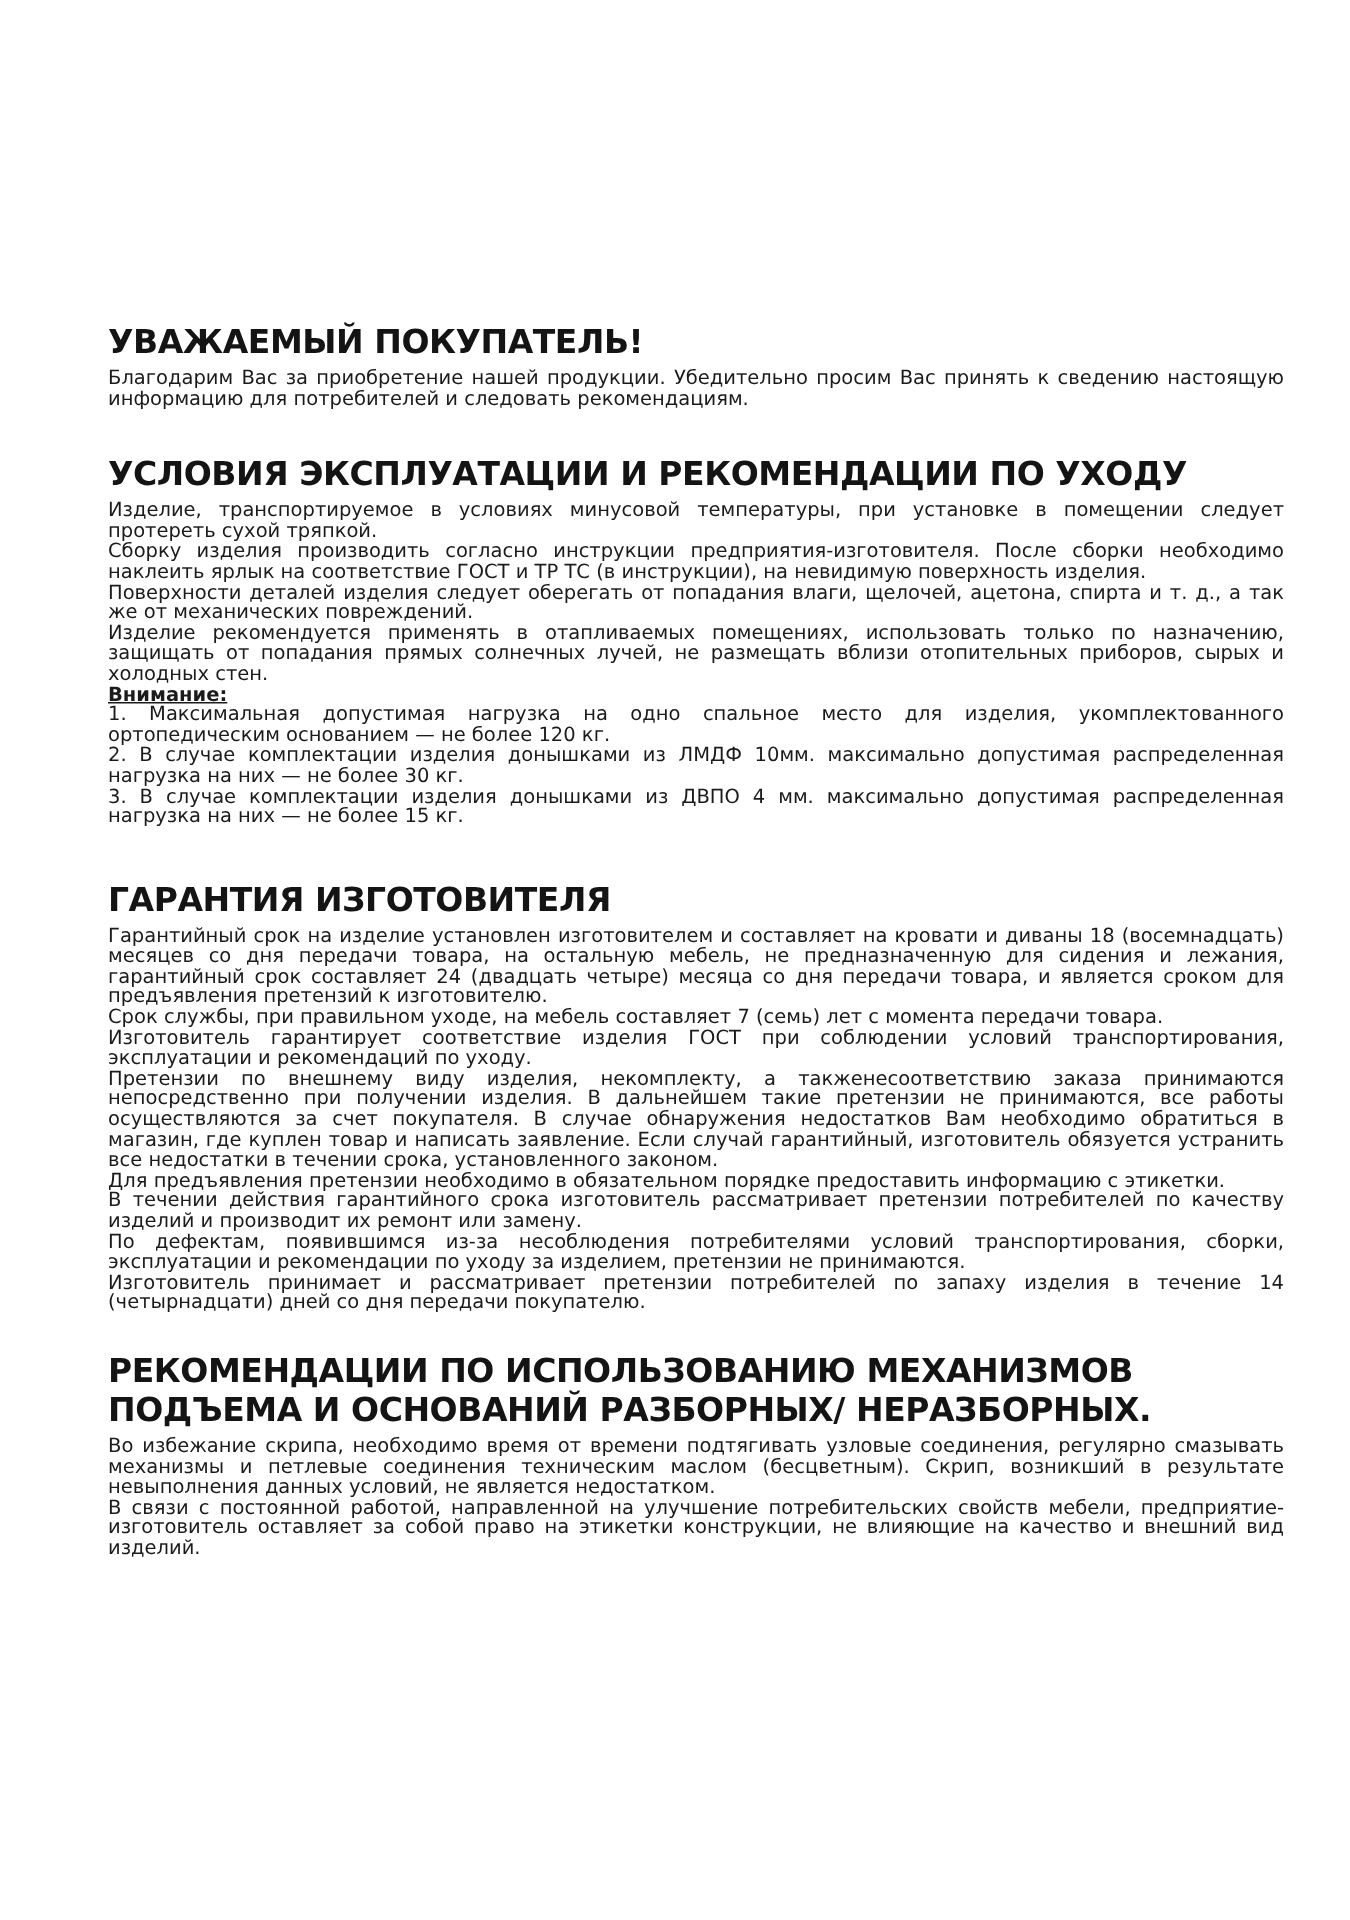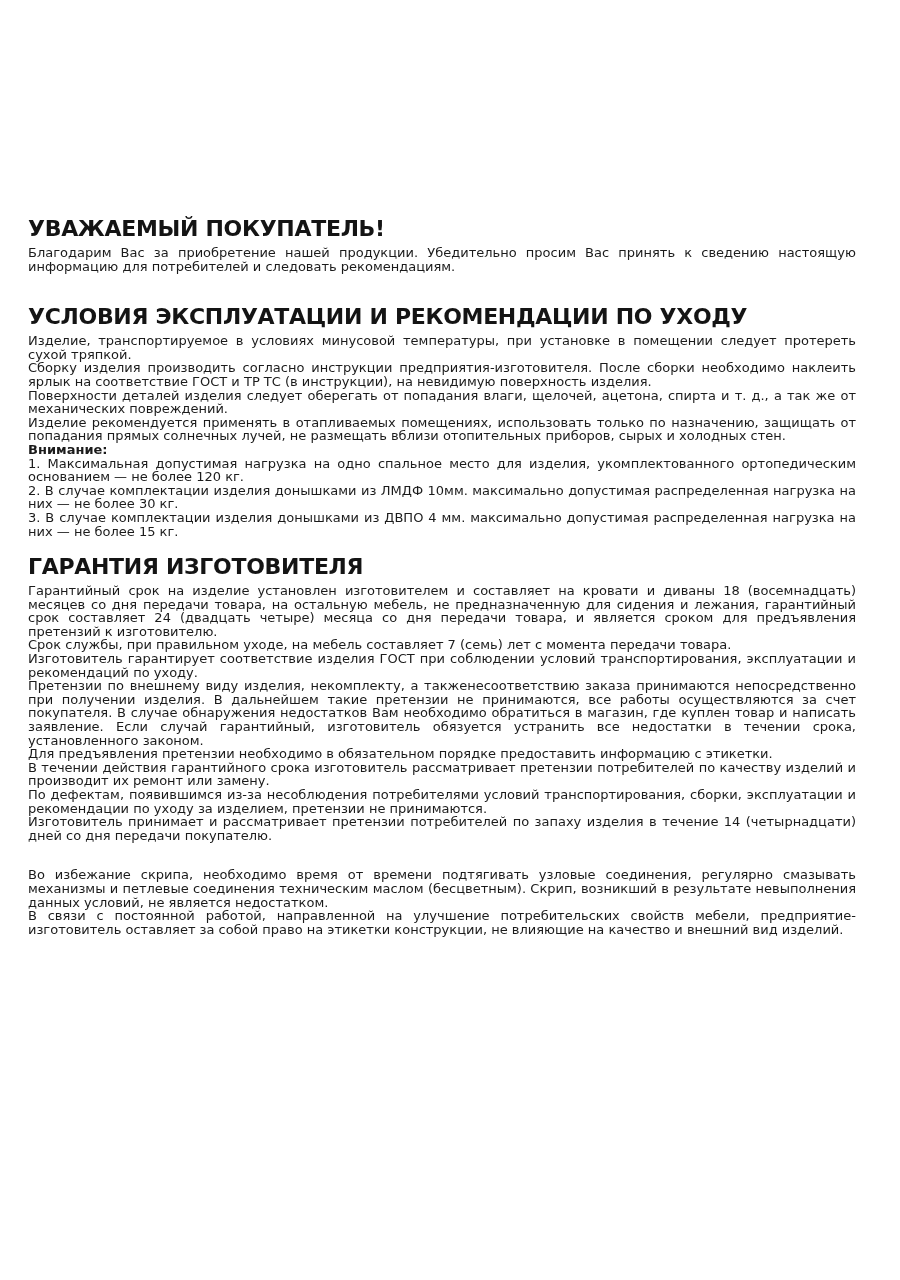--- a/index.html
+++ b/index.html
@@ -2,21 +2,21 @@
 <html><head>
 <meta charset="utf-8">
 <style>
   html, body { margin: 0; padding: 0; background: #ffffff; }
   .page {
     position: relative;
     width: 900px;
     height: 1280px;
     box-sizing: border-box;
     background: #ffffff;
-    padding: 216px 44px 0 28px;
+    padding: 216px 44px 0 72px;
     font-family: "DejaVu Sans", sans-serif;
     color: #1b1b1b;
     overflow: hidden;
   }
   .hd {
     font-size: 22px;
     line-height: 26px;
     font-weight: bold;
     letter-spacing: -0.3px;
     margin: 0 0 4px 0;
@@ -27,23 +27,24 @@
     font-size: 13px;
     line-height: 13.6px;
     margin: 0;
     text-align: justify;
   }
   p.attention {
     font-size: 13px;
     line-height: 13.6px;
     margin: 0;
     font-weight: bold;
+    text-decoration: underline;
   }
   section.gap-sm { margin-top: 31px; }
-  section.gap-md { margin-top: 16px; }
+  section.gap-md { margin-top: 36px; }
   section.gap-lg { margin-top: 26px; }
 </style>
 </head>
 <body>
 
 <div class="page">
 
   <section>
     <h2 class="hd">УВАЖАЕМЫЙ ПОКУПАТЕЛЬ!</h2>
     <p class="body">Благодарим Вас за приобретение нашей продукции. Убедительно просим Вас принять к сведению настоящую информацию для потребителей и следовать рекомендациям.</p>
@@ -67,17 +68,18 @@
     <p class="body">Срок службы, при правильном уходе, на мебель составляет 7 (семь) лет с момента передачи товара.</p>
     <p class="body">Изготовитель гарантирует соответствие изделия ГОСТ при соблюдении условий транспортирования, эксплуатации и рекомендаций по уходу.</p>
     <p class="body">Претензии по внешнему виду изделия, некомплекту, а такженесоответствию заказа принимаются непосредственно при получении изделия. В дальнейшем такие претензии не принимаются, все работы осуществляются за счет покупателя. В случае обнаружения недостатков Вам необходимо обратиться в магазин, где куплен товар и написать заявление. Если случай гарантийный, изготовитель обязуется устранить все недостатки в течении срока, установленного законом.</p>
     <p class="body">Для предъявления претензии необходимо в обязательном порядке предоставить информацию с этикетки.</p>
     <p class="body">В течении действия гарантийного срока изготовитель рассматривает претензии потребителей по качеству изделий и производит их ремонт или замену.</p>
     <p class="body">По дефектам, появившимся из-за несоблюдения потребителями условий транспортирования, сборки, эксплуатации и рекомендации по уходу за изделием, претензии не принимаются.</p>
     <p class="body">Изготовитель принимает и рассматривает претензии потребителей по запаху изделия в течение 14 (четырнадцати) дней со дня передачи покупателю.</p>
   </section>
 
   <section class="gap-lg">
+    <h2 class="hd hd-wrap">РЕКОМЕНДАЦИИ ПО ИСПОЛЬЗОВАНИЮ МЕХАНИЗМОВ ПОДЪЕМА И ОСНОВАНИЙ РАЗБОРНЫХ/ НЕРАЗБОРНЫХ.</h2>
     <p class="body">Во избежание скрипа, необходимо время от времени подтягивать узловые соединения, регулярно смазывать механизмы и петлевые соединения техническим маслом (бесцветным). Скрип, возникший в результате невыполнения данных условий, не является недостатком.</p>
     <p class="body">В связи с постоянной работой, направленной на улучшение потребительских свойств мебели, предприятие-изготовитель оставляет за собой право на этикетки конструкции, не влияющие на качество и внешний вид изделий.</p>
   </section>
 
 </div>
 
 </body></html>

